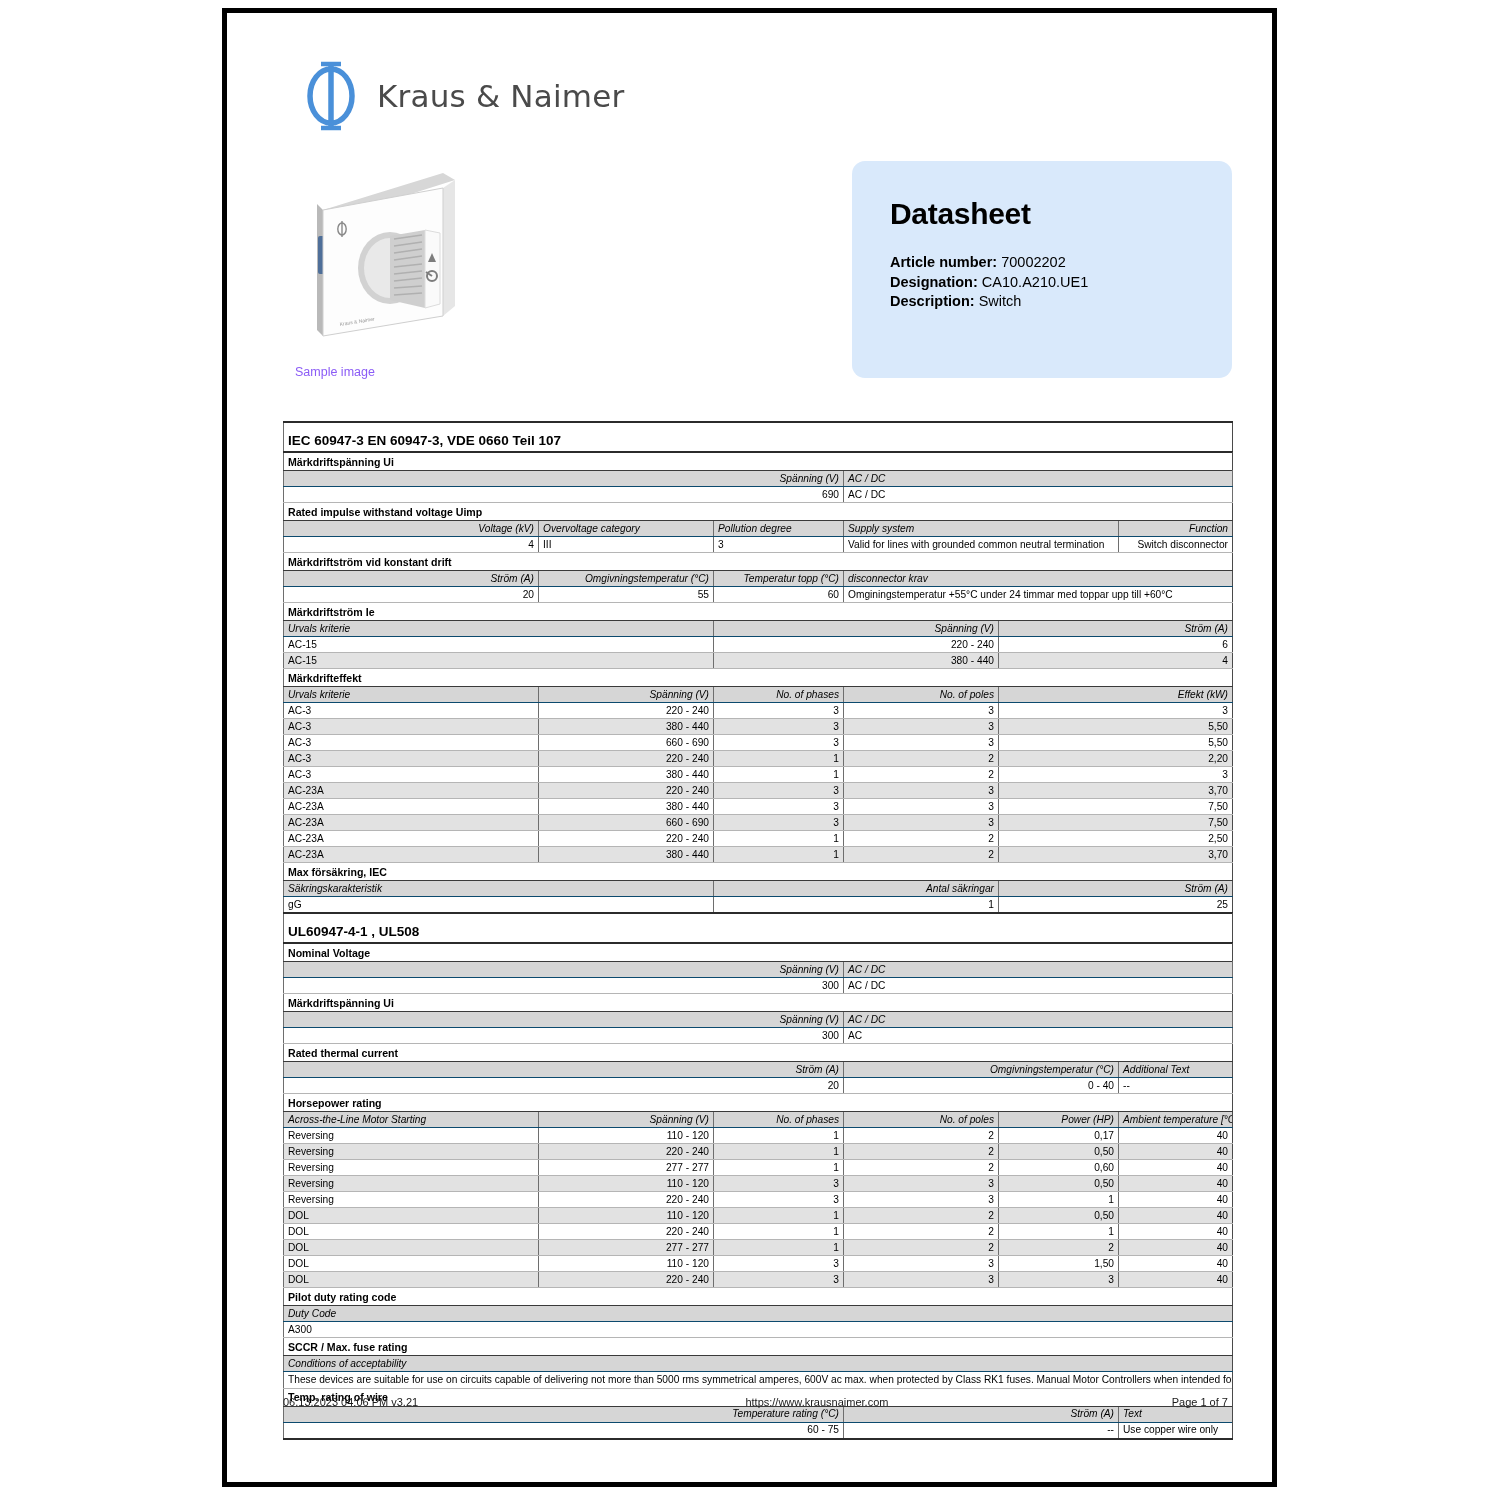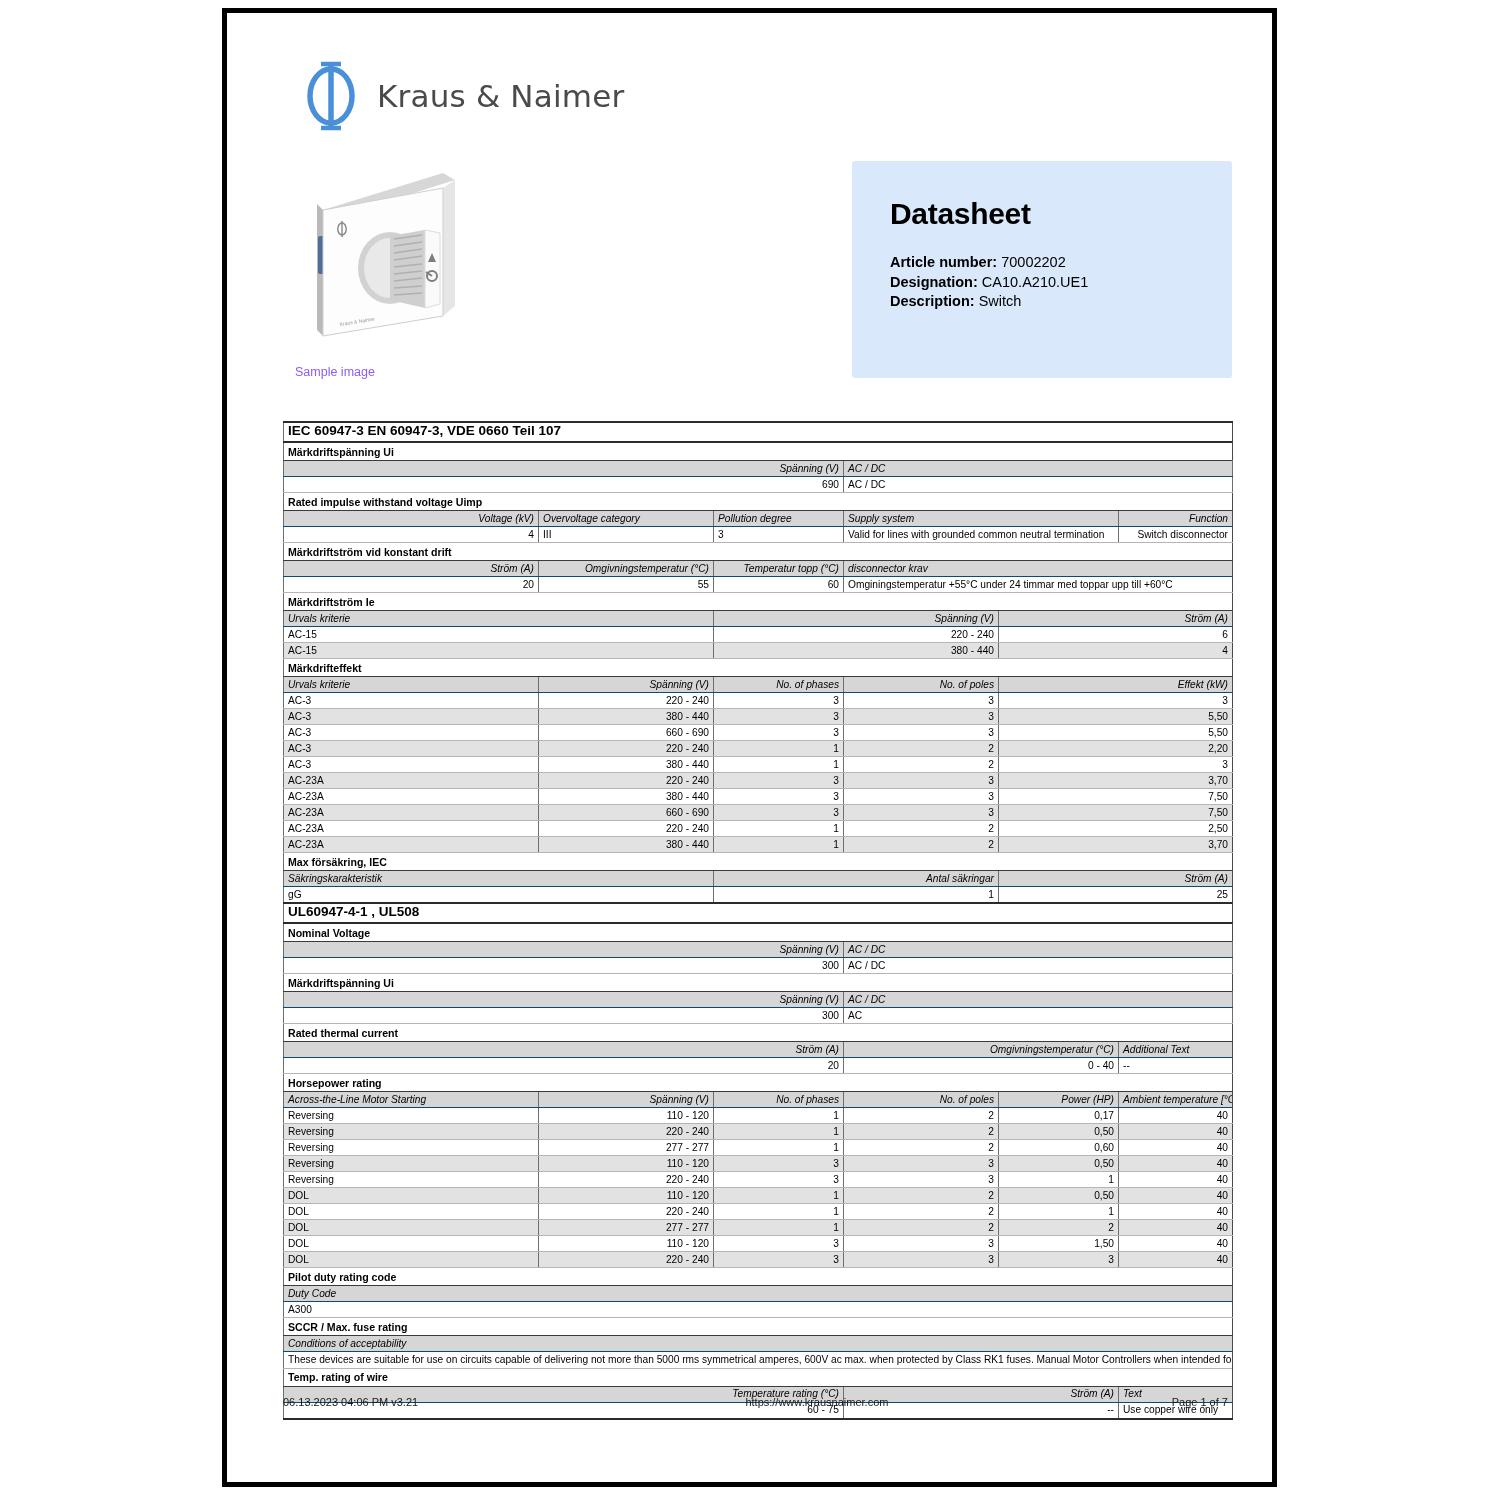--- a/index.html
+++ b/index.html
@@ -75,21 +75,21 @@
   }
 
   
   .info-card {
     position: absolute;
     left: 625px;
     top: 148px;
     width: 380px;
     height: 217px;
     background: #d9e9fb;
-    border-radius: 3px;
+    border-radius: 13px;
     box-sizing: border-box;
     padding: 36px 0 0 38px;
   }
   .info-title {
     font-size: 30px;
     font-weight: bold;
     letter-spacing: -.3px;
     margin: 0 0 22px 0;
     color: #000;
   }
@@ -134,21 +134,21 @@
     padding-top: 2.5px;
     padding-bottom: 2.5px;
   }
   
   tr.std-title td {
     font-weight: bold;
     font-size: 13.5px;
     background: #ffffff;
     border-top: 2.4px solid #2b2b2b;
     border-bottom: 2.4px solid #2b2b2b;
-    padding-top: 2px;
+    padding-top: 12px;
     padding-bottom: 4px;
   }
   tr.colhdr td {
     font-style: italic;
     background: #d6d6d6;
     border-top: 1px solid #8a8a8a;
     border-bottom: 1px solid #0c4a6e;
   }
   tr.row-a td { background: #ffffff; }
   tr.row-b td { background: #e2e2e2; }

